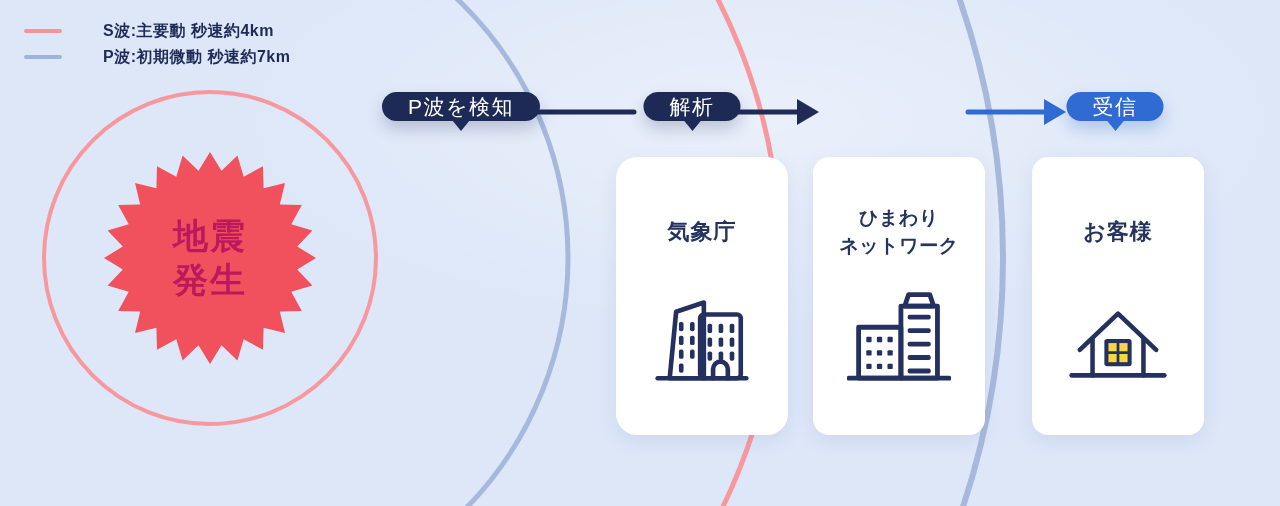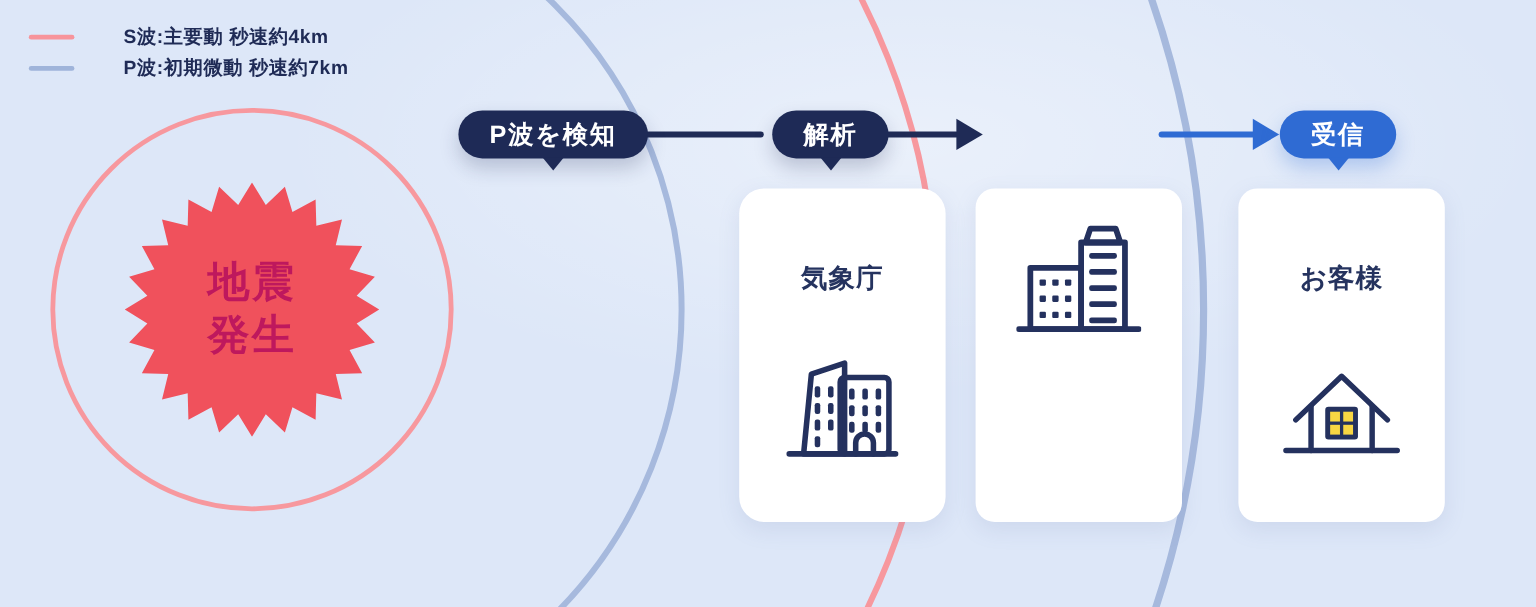--- a/index.html
+++ b/index.html
@@ -43,24 +43,24 @@
   }
   .card-title {
     margin-top:46px; height:58px; display:flex; flex-direction:column;
     align-items:center; justify-content:center; text-align:center;
     font-weight:700; color:#25335f; font-size:22px; line-height:1.45; letter-spacing:1px;
   }
   .card-title.two-line { font-size:19px; letter-spacing:.5px; }
   .card-icon { margin-top:22px; display:flex; align-items:center; justify-content:center; }
 
   .pill {
-    position:absolute; top:92px; height:40px; z-index:4;
+    position:absolute; top:92px; height:29px; z-index:4;
     display:flex; align-items:center; justify-content:center;
     border-radius:20px; padding:0 26px; white-space:nowrap;
-    color:#fff; font-size:21px; font-weight:700; letter-spacing:1.5px;
+    color:#fff; font-size:21px; font-weight:400; letter-spacing:1.5px;
     transform:translateX(-50%);
   }
   .pill::after {
     content:""; position:absolute; left:50%; bottom:-10px; margin-left:-9px;
     border-left:9px solid transparent; border-right:9px solid transparent;
     border-top:11px solid;
   }
   .pill.navy { background:#1e2a56; box-shadow:0 8px 16px rgba(30,42,86,.22); }
   .pill.navy::after { border-top-color:#1e2a56; }
   .pill.blue { background:#2f6bd3; box-shadow:0 8px 16px rgba(47,107,211,.28); }
@@ -138,20 +138,24 @@
             <rect x="70" y="74" width="5" height="10" rx="2"></rect>
             <rect x="82" y="74" width="5" height="10" rx="2"></rect>
         </g>
         <path class="icon-stroke" d="M64,103 v-10 a8,8 0 0 1 16,0 v10" fill="#ffffff"></path>
         <line class="icon-stroke" x1="4" y1="103" x2="100" y2="103"></line>
       </svg>
     </div>
   </div>
 
   <div class="card" style="left:813px;">
+    <div class="card-title two-line">
+      <span>ひまわり</span>
+      <span>ネットワーク</span>
+    </div>
     <div class="card-icon">
       <svg width="104" height="100" viewBox="0 0 108 104">
         <rect class="icon-stroke" x="12" y="46" width="44" height="53" fill="#ffffff"></rect>
         <rect class="icon-stroke" x="56" y="24" width="38" height="75" fill="#ffffff"></rect>
         <path class="icon-stroke" d="M60,24 L64,12 L86,12 L90,24 Z" fill="#f8d643"></path>
         <g fill="#24315e">
           <rect x="63" y="33" width="24" height="5" rx="2"></rect>
           <rect x="63" y="47" width="24" height="5" rx="2"></rect>
           <rect x="63" y="61" width="24" height="5" rx="2"></rect>
           <rect x="63" y="75" width="24" height="5" rx="2"></rect>

